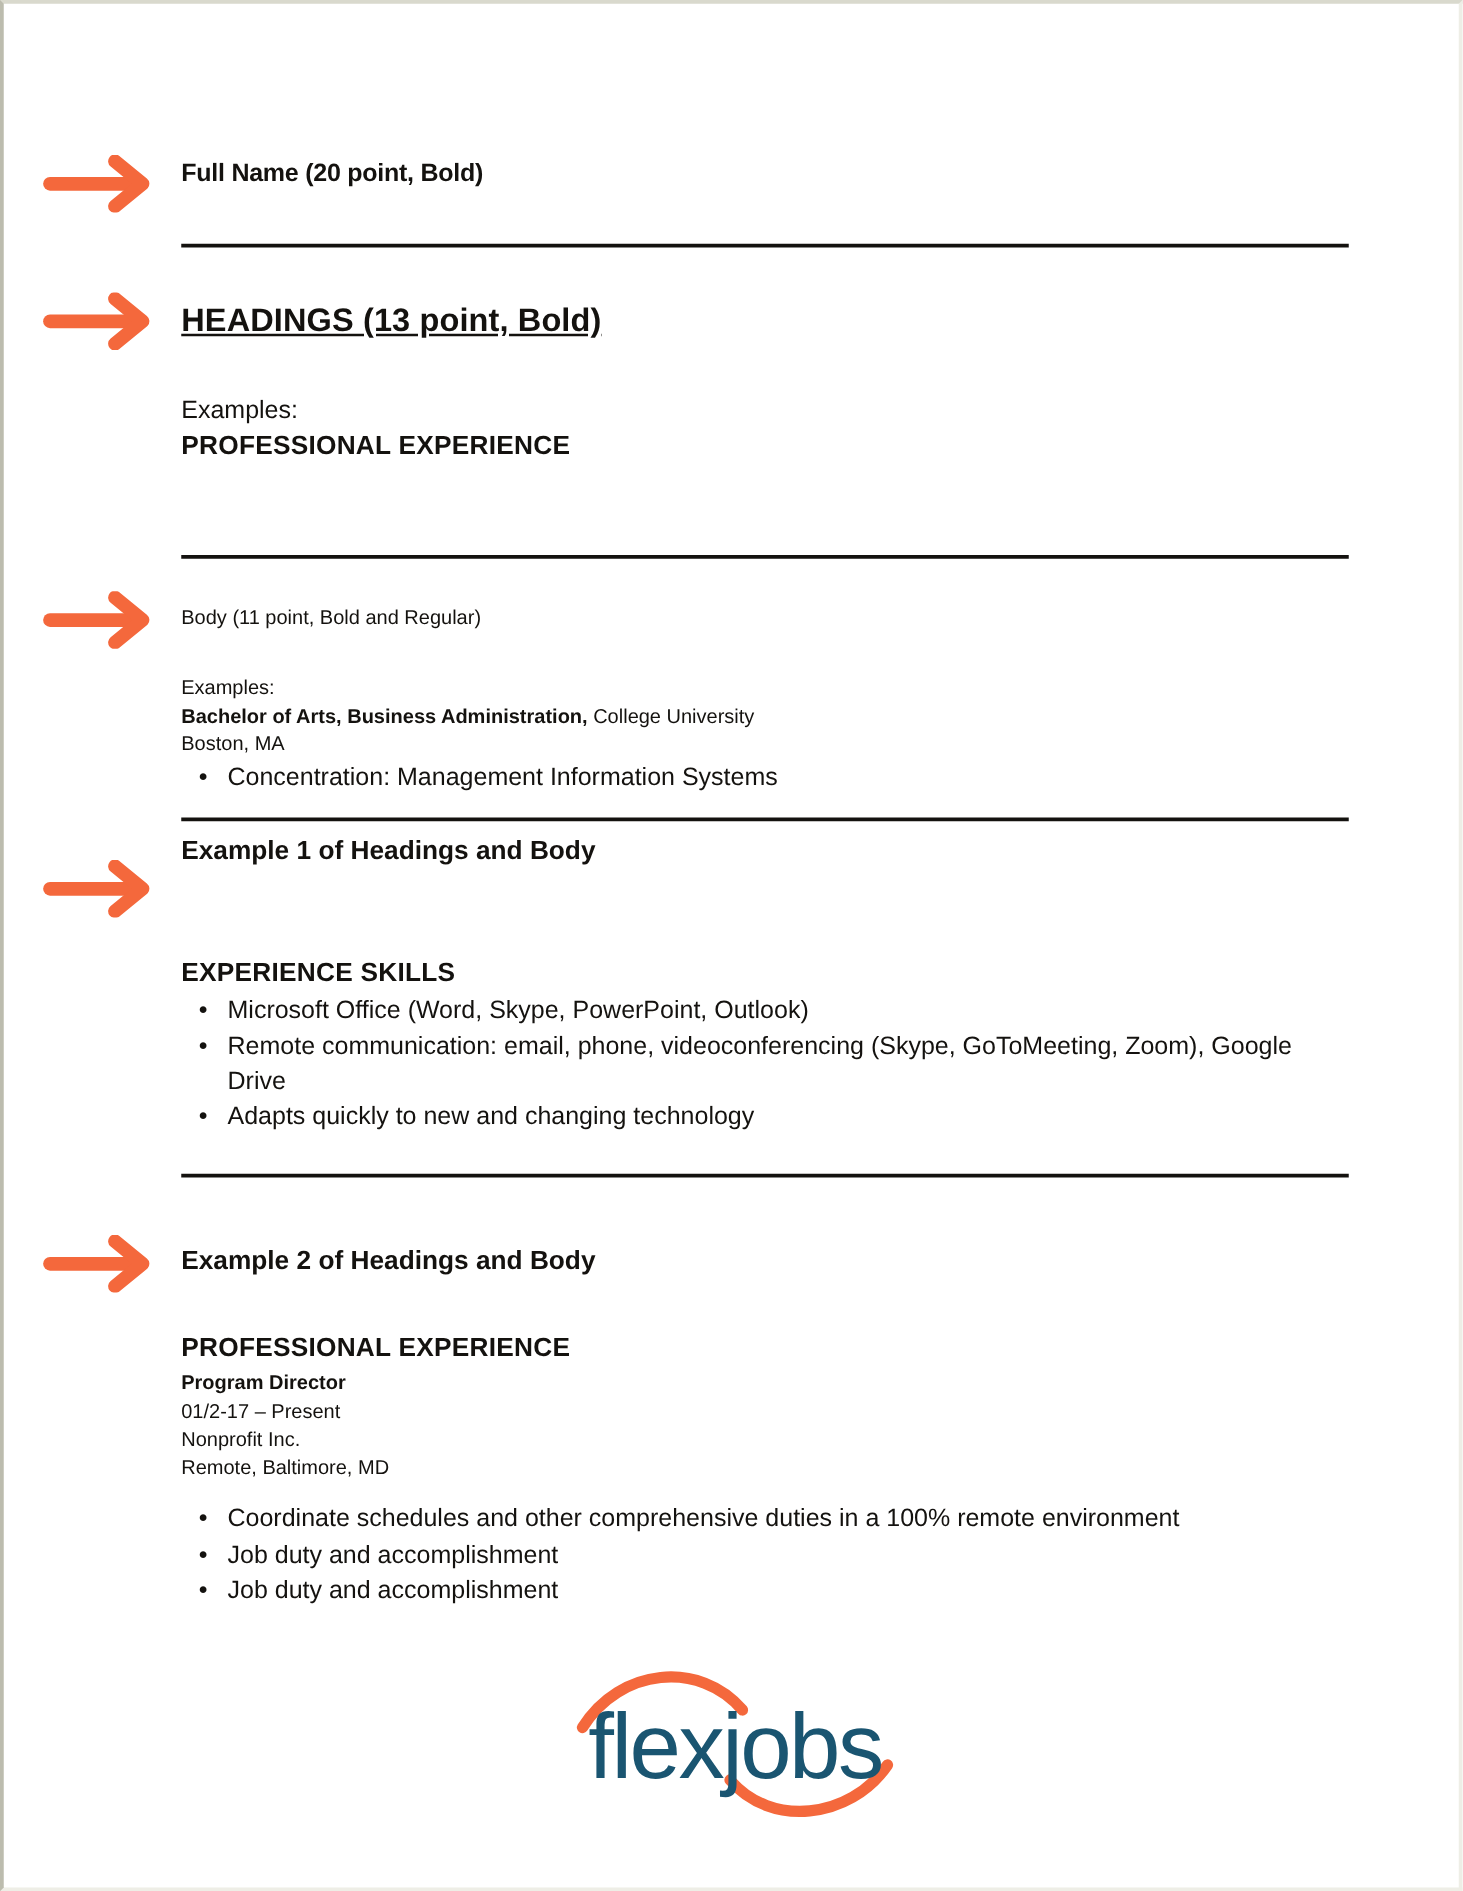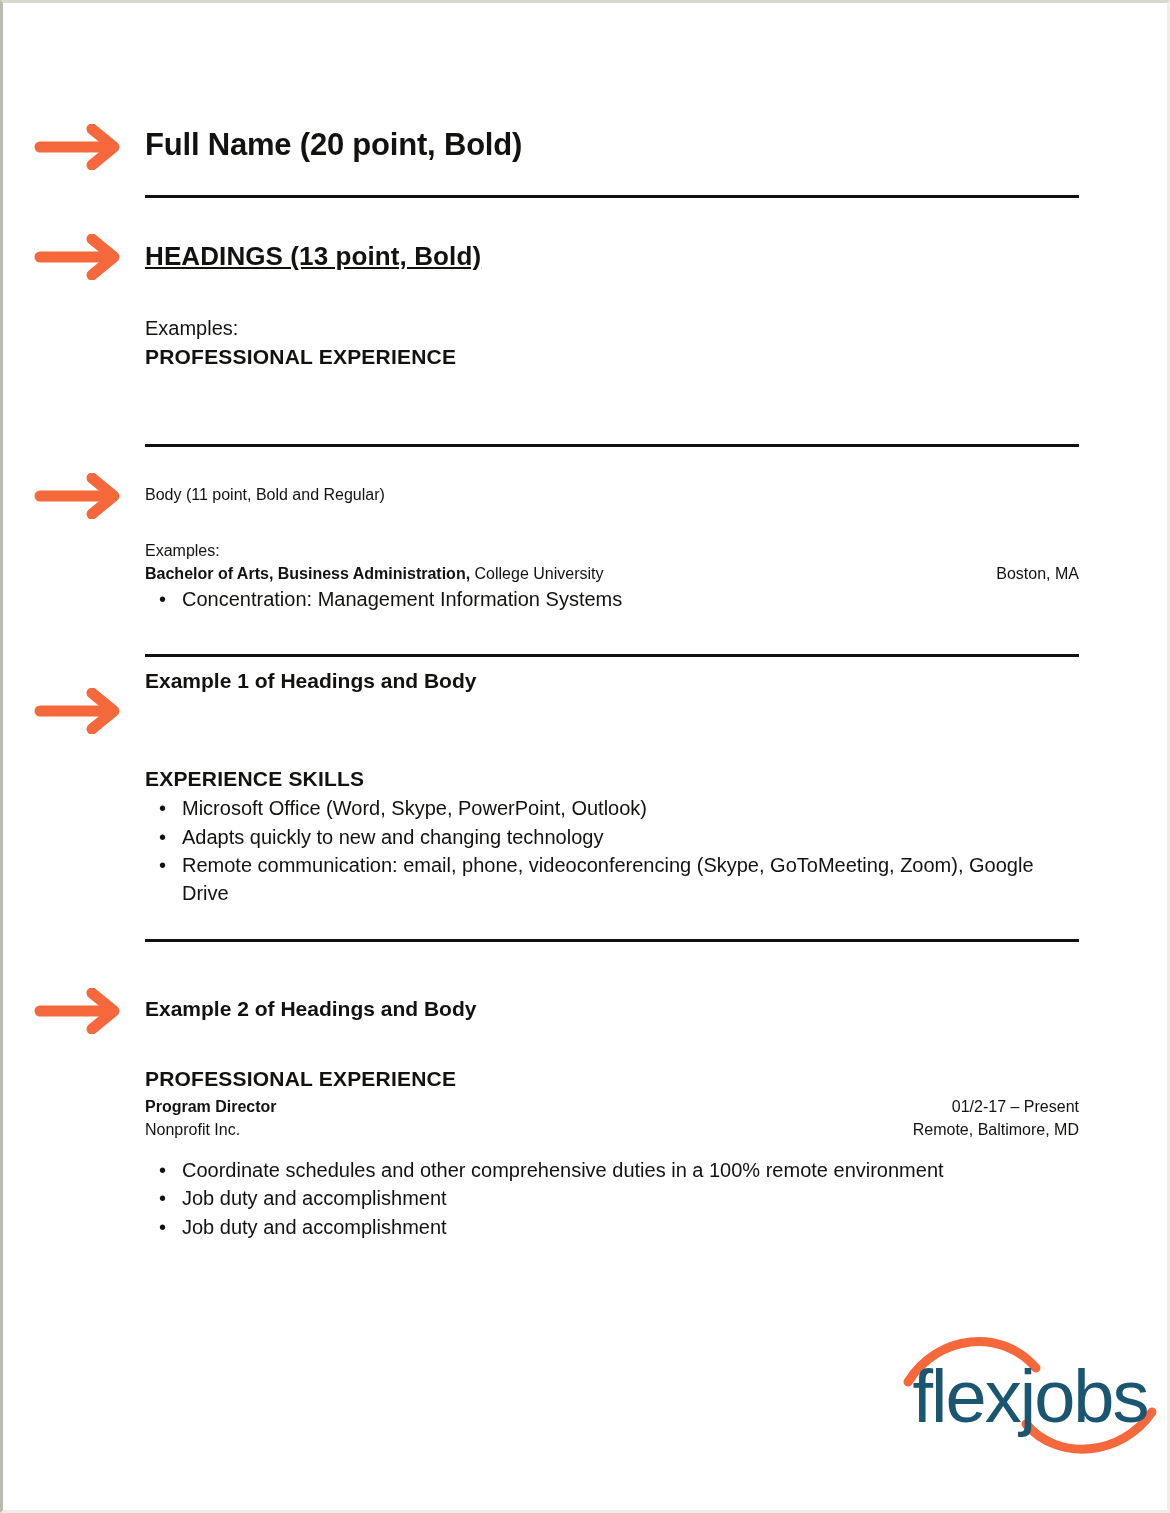--- a/index.html
+++ b/index.html
@@ -52,21 +52,21 @@
 
   .rule {
     position: absolute;
     left: 139px;
     width: 934px;
     height: 0;
     border-top: 3px solid #14120f;
   }
 
   .name-line {
-    font-size: 31px;
+    font-size: 20px;
     font-weight: bold;
     letter-spacing: -0.2px;
     line-height: 1.1;
   }
   .heading-line {
     font-size: 26px;
     font-weight: bold;
     letter-spacing: 0.1px;
     line-height: 1.15;
     text-decoration: underline;
@@ -110,34 +110,35 @@
     content: "\2022";
     position: absolute;
     left: -23px;
     top: 0;
     font-size: 20px;
     line-height: 1.42;
   }
 
   .row {
     display: flex;
-    justify-content: space-between;
+    justify-content: flex-end;
     align-items: baseline;
     width: 934px;
+    flex-direction: column;
   }
   .row .left { text-align: left; }
   .row .right { text-align: right; white-space: nowrap; }
 
   
   .logo-wrap {
     position: absolute;
     left: 0;
     width: 1164px;
     display: flex;
-    justify-content: flex-end;
+    justify-content: center;
   }
 </style>
 </head>
 <body>
 
 <div class="page">
 <div class="sheet">
 
   <div class="arrow" style="top:118px">
     <svg viewBox="0 0 92 46" xmlns="http://www.w3.org/2000/svg" aria-hidden="true">
@@ -210,22 +211,22 @@
   </div>
 
   <div class="col" style="top:662px">
     <div class="sec-title">Example 1 of Headings and Body</div>
   </div>
 
   <div class="col" style="top:759px">
     <div class="res-heading">EXPERIENCE SKILLS</div>
     <ul class="bullets" style="margin-top:2px">
       <li>Microsoft Office (Word, Skype, PowerPoint, Outlook)</li>
+      <li>Remote communication: email, phone, videoconferencing (Skype, GoToMeeting, Zoom), Google Drive</li>
       <li>Adapts quickly to new and changing technology</li>
-      <li>Remote communication: email, phone, videoconferencing (Skype, GoToMeeting, Zoom), Google Drive</li>
     </ul>
   </div>
 
   <div class="rule" style="top:933px"></div>
 
   <div class="arrow" style="top:982px">
     <svg viewBox="0 0 92 46" xmlns="http://www.w3.org/2000/svg" aria-hidden="true">
       <g fill="none" stroke="#f4683c" stroke-width="11" stroke-linecap="round" stroke-linejoin="round">
         <line x1="6" y1="23" x2="76" y2="23"></line>
         <polyline points="58,5 80,23 58,41"></polyline>

